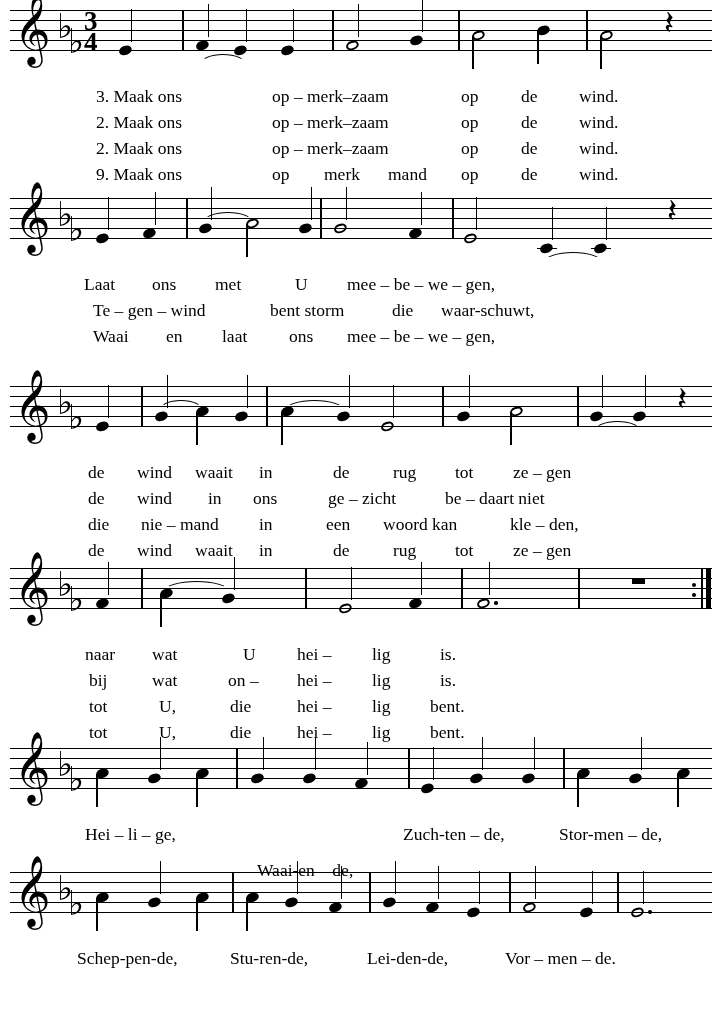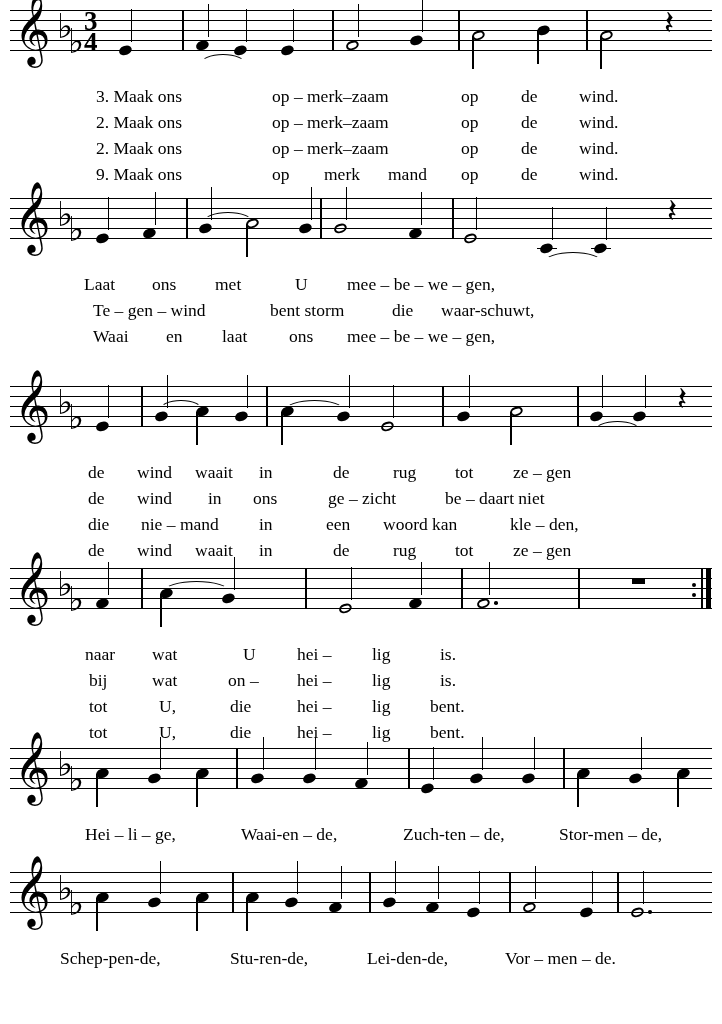--- a/index.html
+++ b/index.html
@@ -642,21 +642,21 @@
           <div class="stem up"></div>
         </div>
       <div class="note" style="left:677px; top:20.5px;">
           <div class="head"></div>
           <div class="stem down"></div>
         </div>
     </div>
 
     <div class="lyricline" style="margin-top:16px;">
       <span class="lyric" style="left:85px;">Hei – li – ge,</span>
-      <span class="lyric" style="left:241px;">Waai-en – de,</span>
+      <span class="lyric" style="left:257px;margin-top:36px;">Waai-en – de,</span>
       <span class="lyric" style="left:403px;">Zuch-ten – de,</span>
       <span class="lyric" style="left:559px;">Stor-men – de,</span>
     </div>
   </div>
 
   <div class="system" style="position:absolute; left:0; top:872px;">
     <div class="staff">
       <div class="lines">
         <i class="ln0"></i>
           <i class="ln1"></i>
@@ -721,20 +721,20 @@
 
       <div class="barline" style="left:617px;"></div>
       <div class="note" style="left:631px; top:35.5px;">
           <div class="head hollow"></div>
           <div class="stem up"></div>
           <div class="dot"></div>
         </div>
     </div>
 
     <div class="lyricline" style="margin-top:16px;">
-      <span class="lyric" style="left:60px;">Schep-pen-de,</span>
+      <span class="lyric" style="left:77px;">Schep-pen-de,</span>
       <span class="lyric" style="left:230px;">Stu-ren-de,</span>
       <span class="lyric" style="left:367px;">Lei-den-de,</span>
       <span class="lyric" style="left:505px;">Vor – men – de.</span>
     </div>
   </div>
 
 </div>
 
 </body></html>

